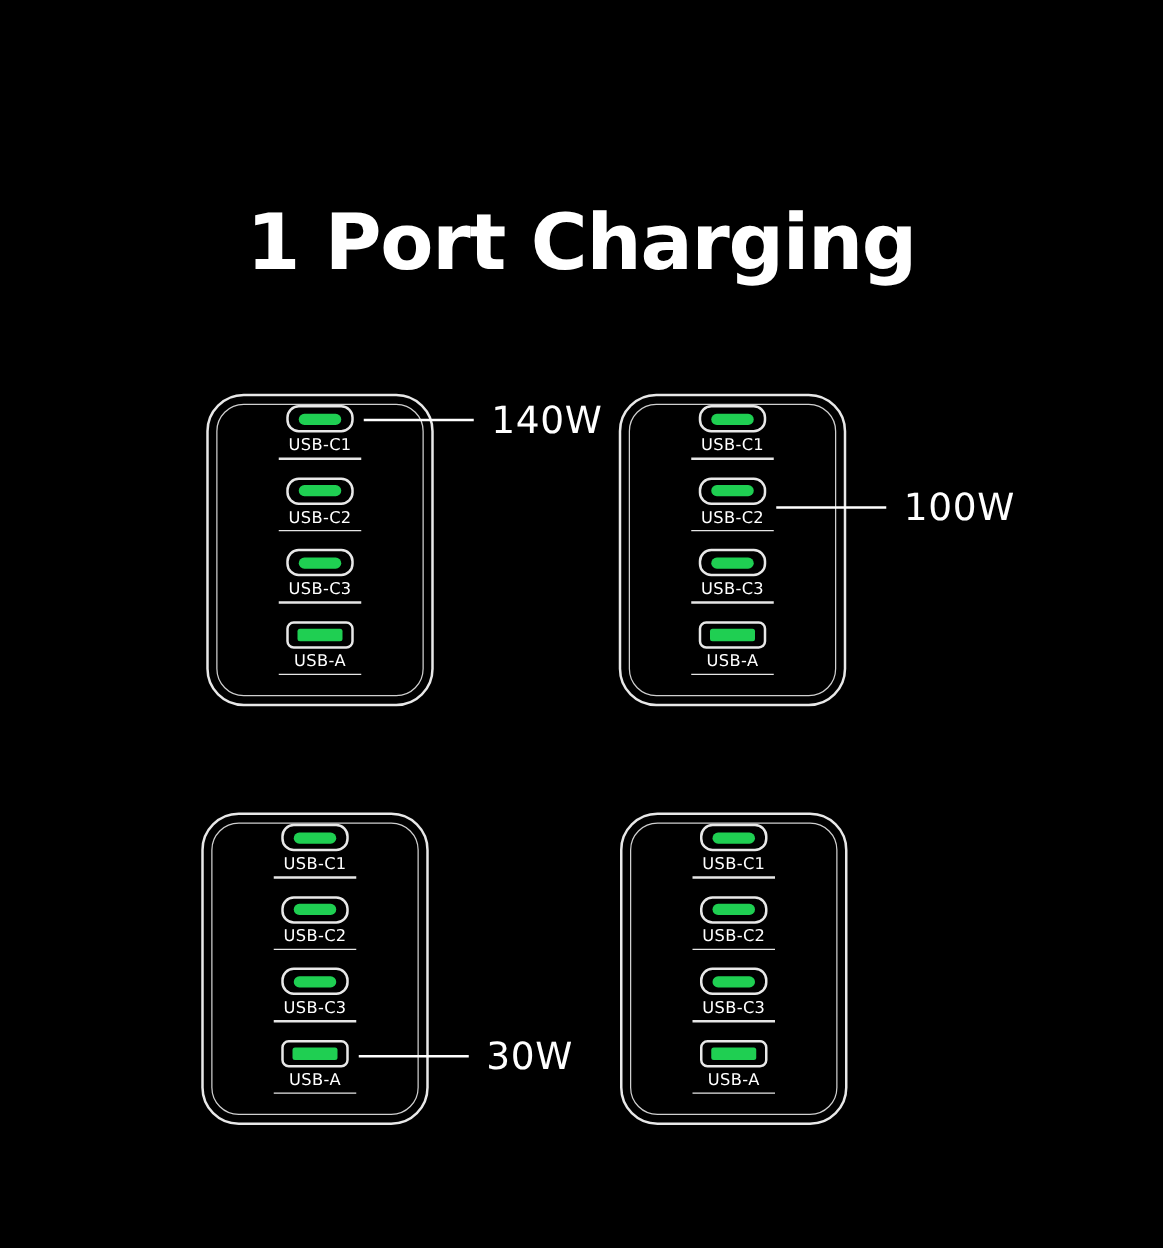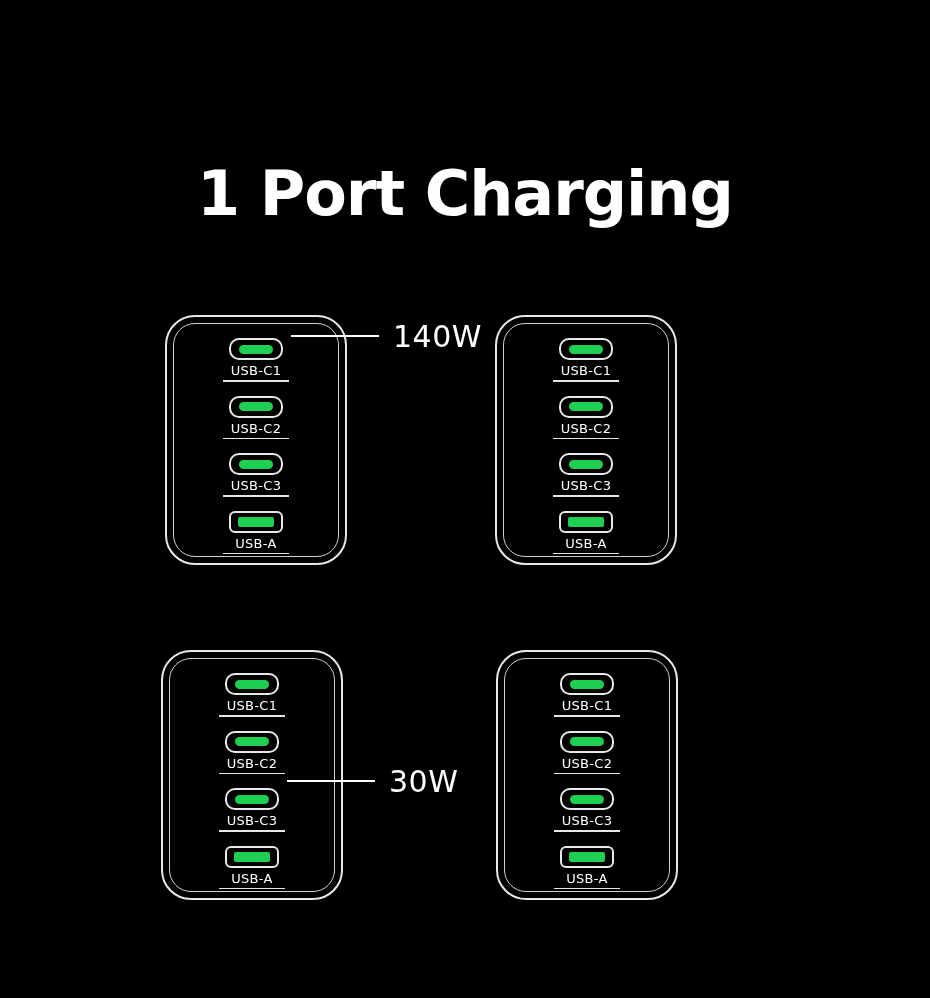--- a/index.html
+++ b/index.html
@@ -41,21 +41,20 @@
   }
   .charger-inner {
     position: absolute;
     inset: 6px;
     border: 1.5px solid var(--outline-dim, #cfcfcf);
     border-radius: 22px;
     box-sizing: border-box;
     display: flex;
     flex-direction: column;
     align-items: center;
-    padding-top: 14px;
   }
 
   .port-row {
     display: flex;
     flex-direction: column;
     align-items: center;
     margin-bottom: 14px;
   }
   .port {
     width: 54px;
@@ -246,20 +245,24 @@
         <div class="port-underline"></div>
       </div>
     </div>
   </div>
 
   <div class="callout" style="left:291px; top:319px;">
     <div class="callout-line"></div>
     <div class="callout-label">140W</div>
   </div>
 
-
-  <div class="callout" style="left:287px; top:764px;">
+  <div class="callout" style="left:621px; top:389px;">
+    <div class="callout-line"></div>
+    <div class="callout-label">100W</div>
+  </div>
+
+  <div class="callout" style="left:287px; top:828px;">
     <div class="callout-line"></div>
     <div class="callout-label">30W</div>
   </div>
 
 
 </div>
 
 </body></html>

